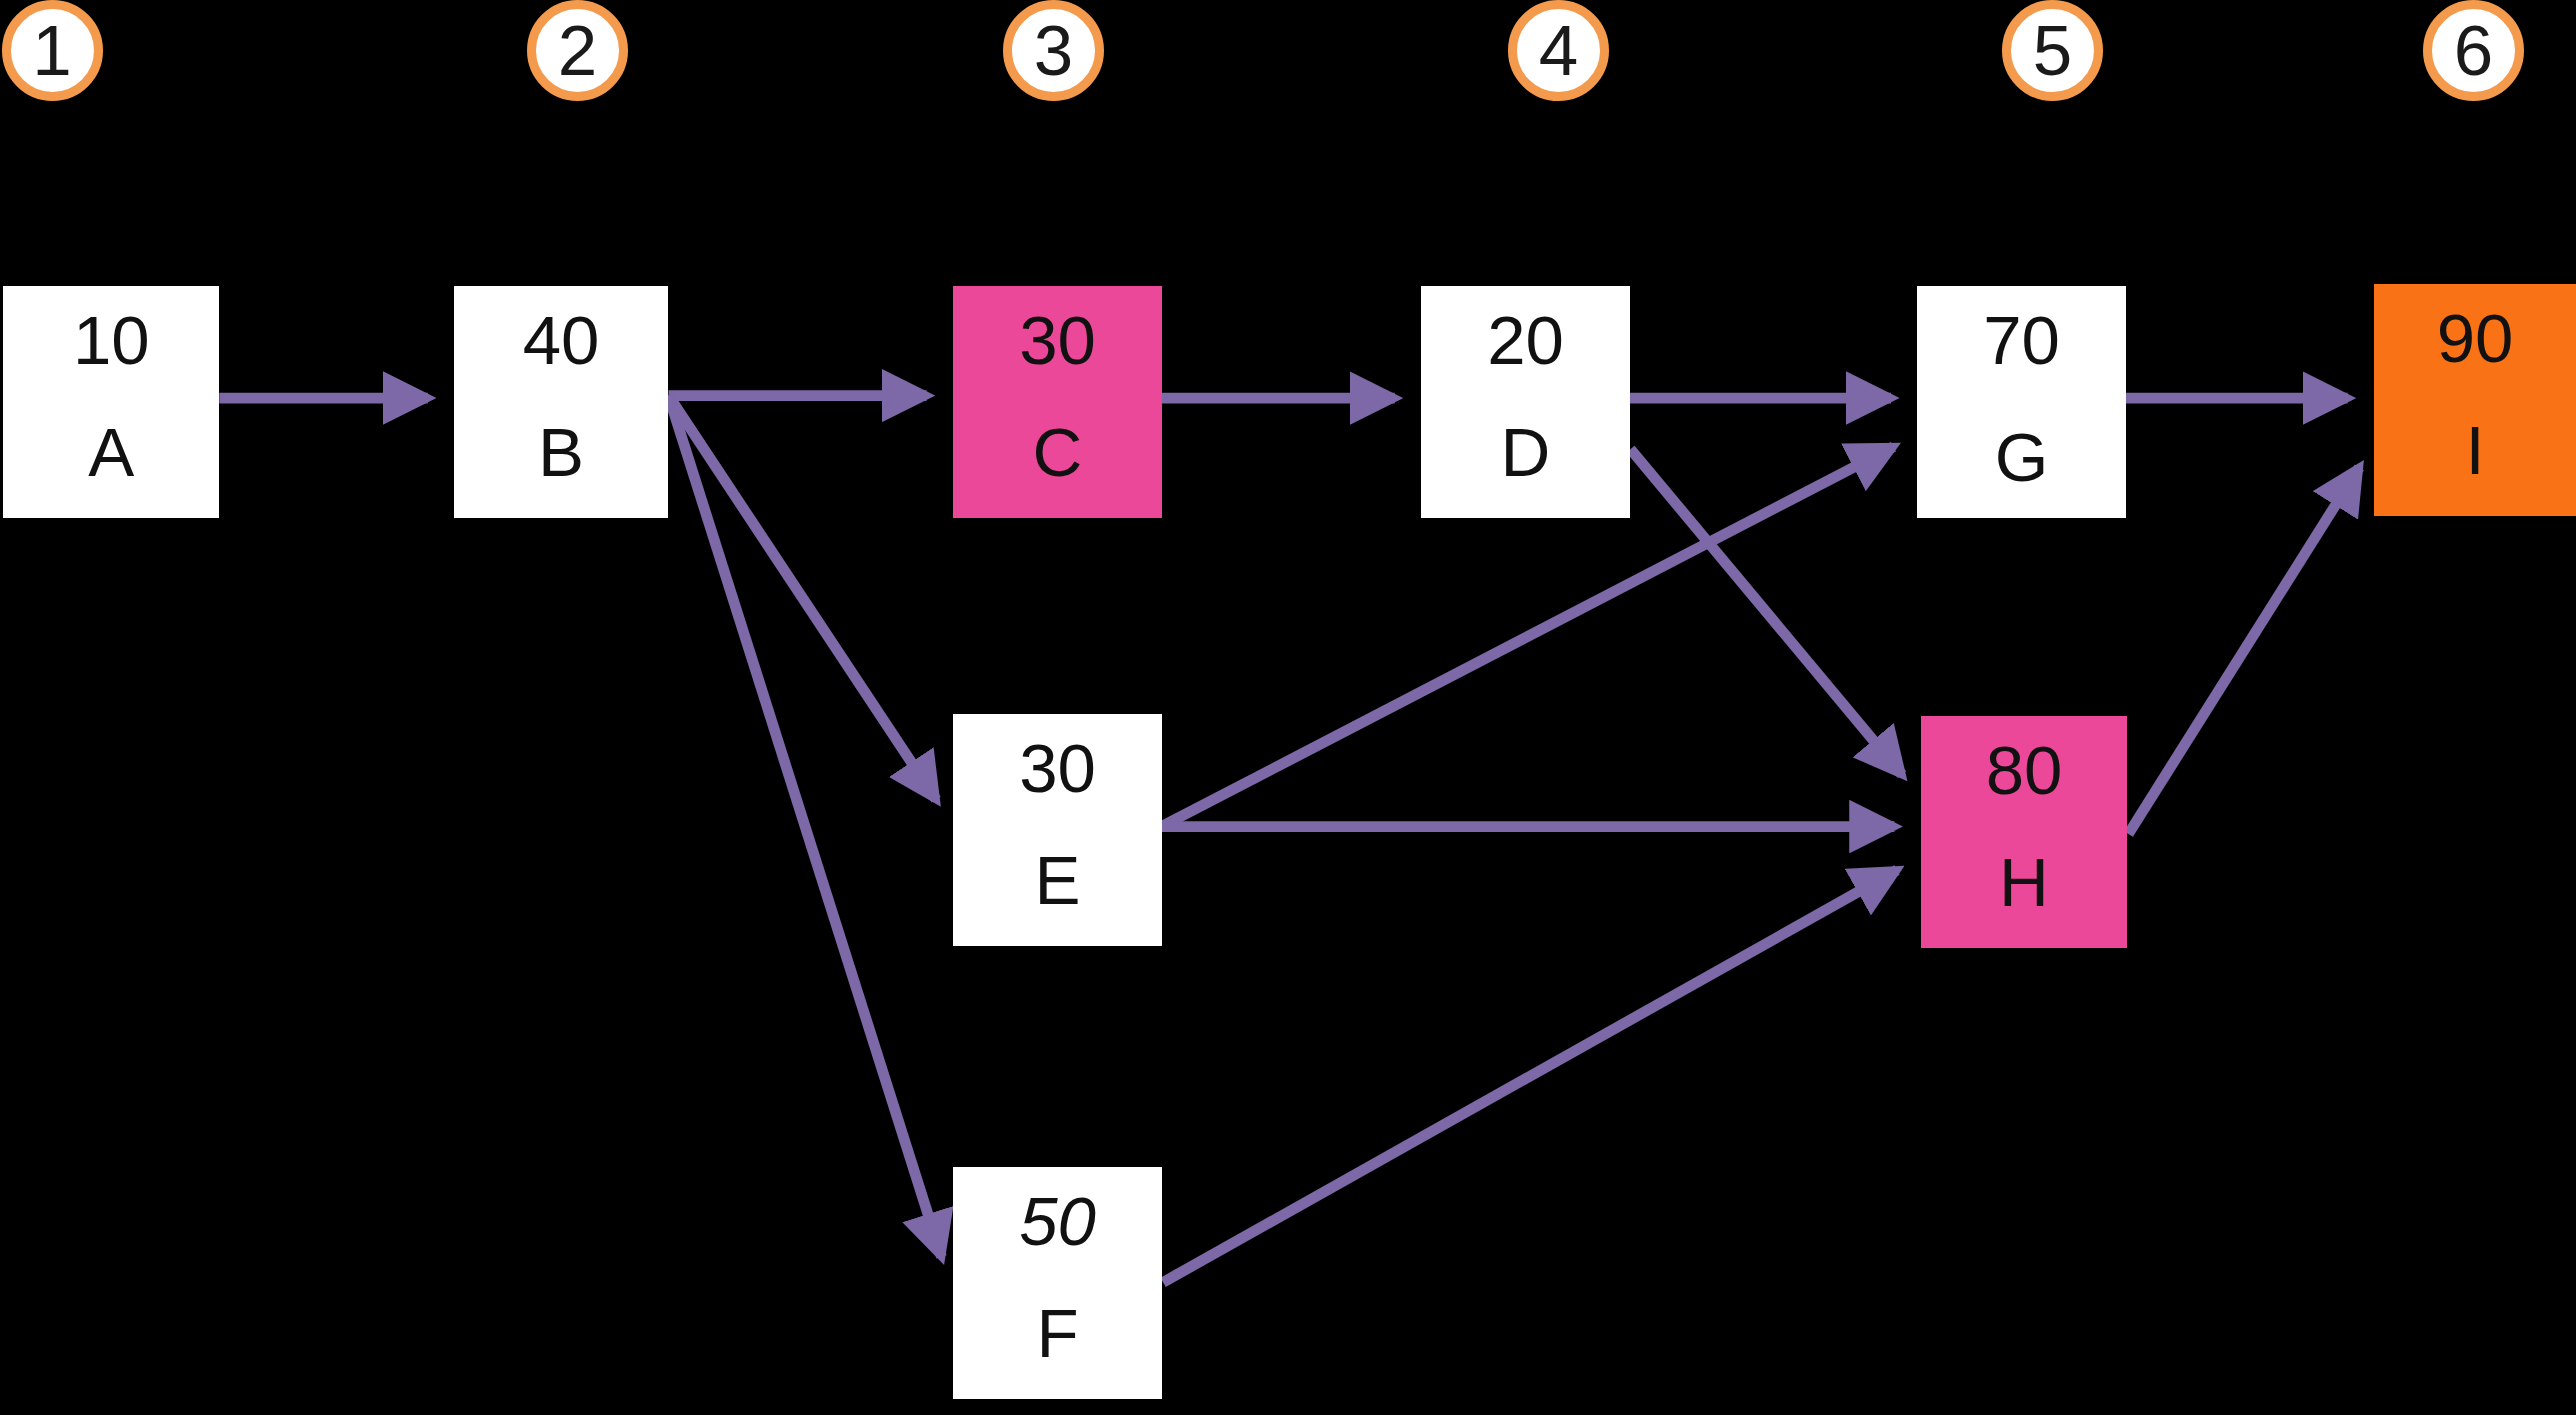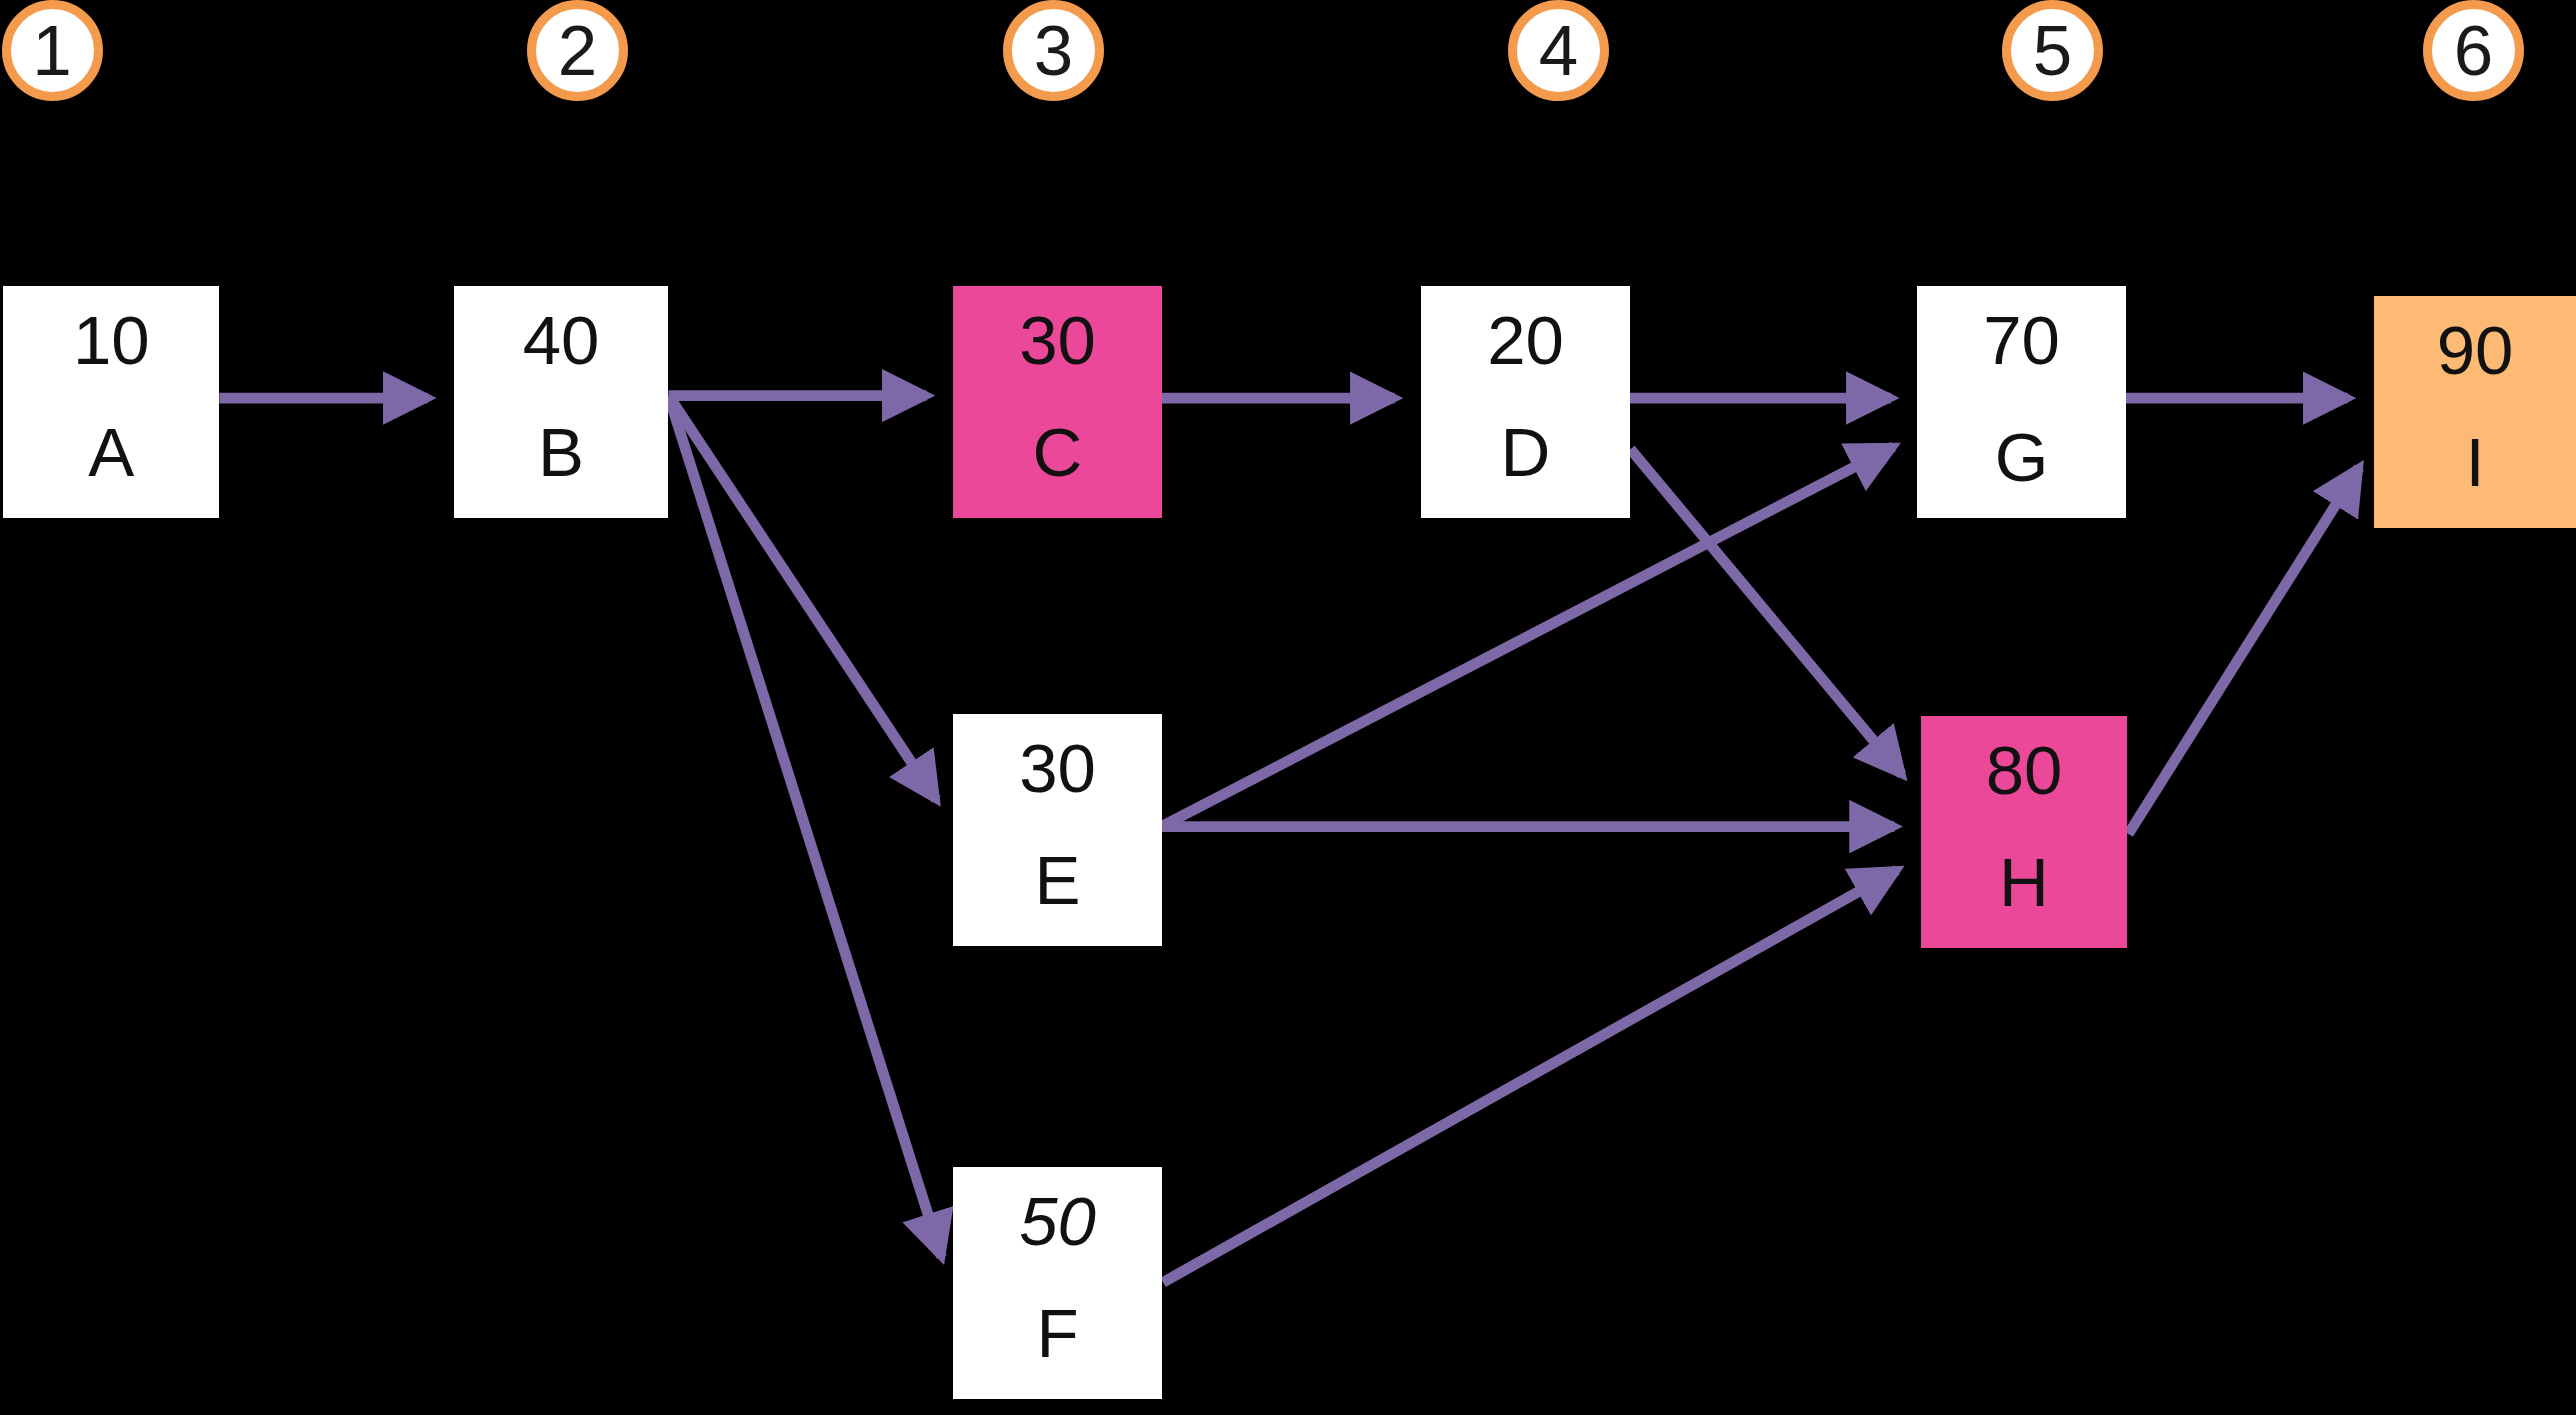--- a/index.html
+++ b/index.html
@@ -126,21 +126,21 @@
         <span class="task-name" style="color: rgb(17, 17, 17);">C</span>
       </div>
       <div class="task-box" style="left: 1421px; top: 286px; width: 209px; height: 232px; background: rgb(255, 255, 255);">
         <span class="task-duration" style="color: rgb(17, 17, 17);">20</span>
         <span class="task-name" style="color: rgb(17, 17, 17);">D</span>
       </div>
       <div class="task-box" style="left: 1917px; top: 286px; width: 209px; height: 232px; background: rgb(255, 255, 255); gap: 48px;">
         <span class="task-duration" style="color: rgb(17, 17, 17);">70</span>
         <span class="task-name" style="color: rgb(17, 17, 17);">G</span>
       </div>
-      <div class="task-box" style="left: 2374px; top: 296px; width: 202px; height: 232px; background: #fdba74;">
+      <div class="task-box" style="left: 2374px; top: 284px; width: 202px; height: 232px; background: #f97316;">
         <span class="task-duration" style="color: rgb(17, 17, 17);">90</span>
         <span class="task-name" style="color: rgb(17, 17, 17);">I</span>
       </div>
       <div class="task-box" style="left: 953px; top: 714px; width: 209px; height: 232px; background: rgb(255, 255, 255);">
         <span class="task-duration" style="color: rgb(17, 17, 17);">30</span>
         <span class="task-name" style="color: rgb(17, 17, 17);">E</span>
       </div>
       <div class="task-box" style="left: 1921px; top: 716px; width: 206px; height: 232px; background: #ec4899;">
         <span class="task-duration" style="color: rgb(17, 17, 17);">80</span>
         <span class="task-name" style="color: rgb(17, 17, 17);">H</span>

